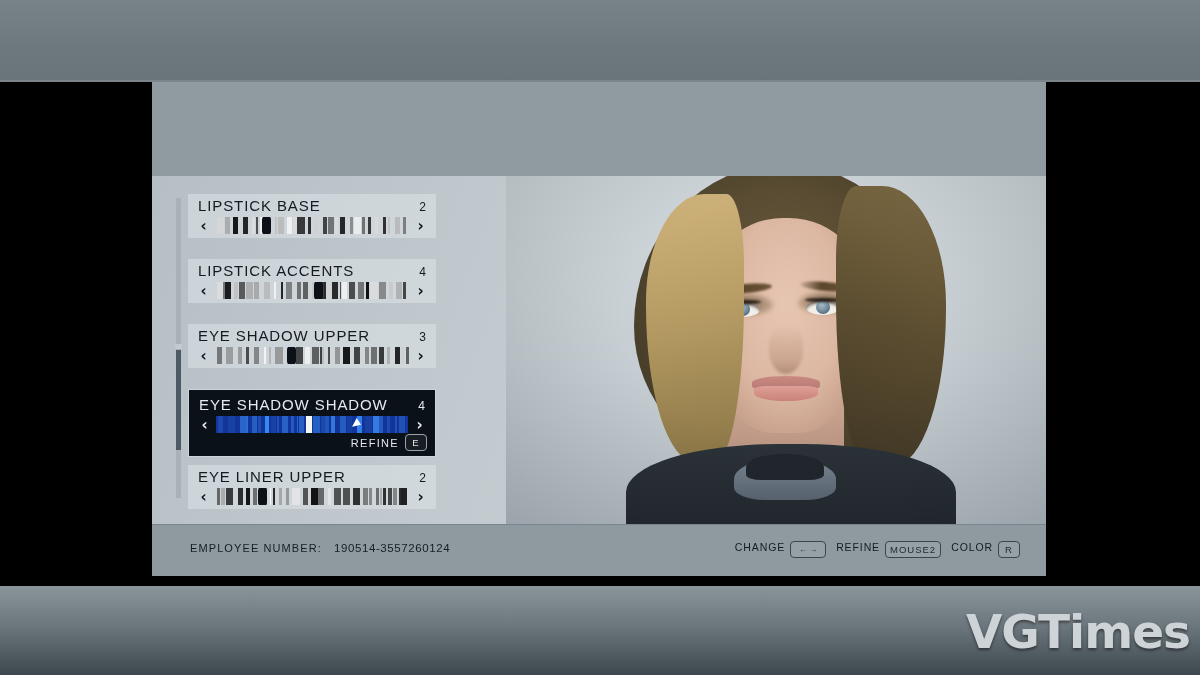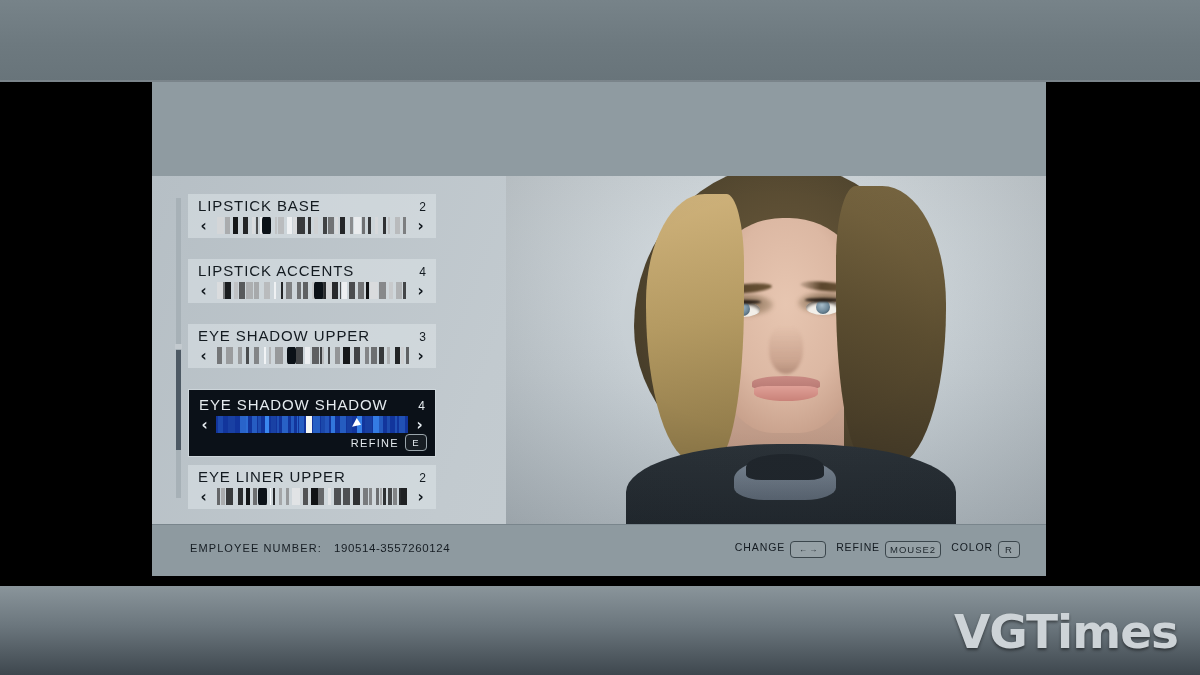--- a/index.html
+++ b/index.html
@@ -29,21 +29,21 @@
     background: rgba(255,255,255,.12);
   }
 
   
   .bottom-strip {
     position: absolute; left: 0; top: 586px; width: 1200px; height: 89px;
     background: linear-gradient(180deg, #8a959b 0%, #6b767d 45%, #3e474e 100%);
   }
 
   .watermark {
-    position: absolute; right: 22px; top: 604px;
+    position: absolute; right: 10px; top: 604px;
     font-family: "DejaVu Sans", sans-serif;
     font-weight: bold;
     font-size: 47px;
     letter-spacing: -1px;
     color: #cdd3d7;
     text-shadow: 0 2px 3px rgba(0,0,0,.45);
   }
 
   
   #game {

